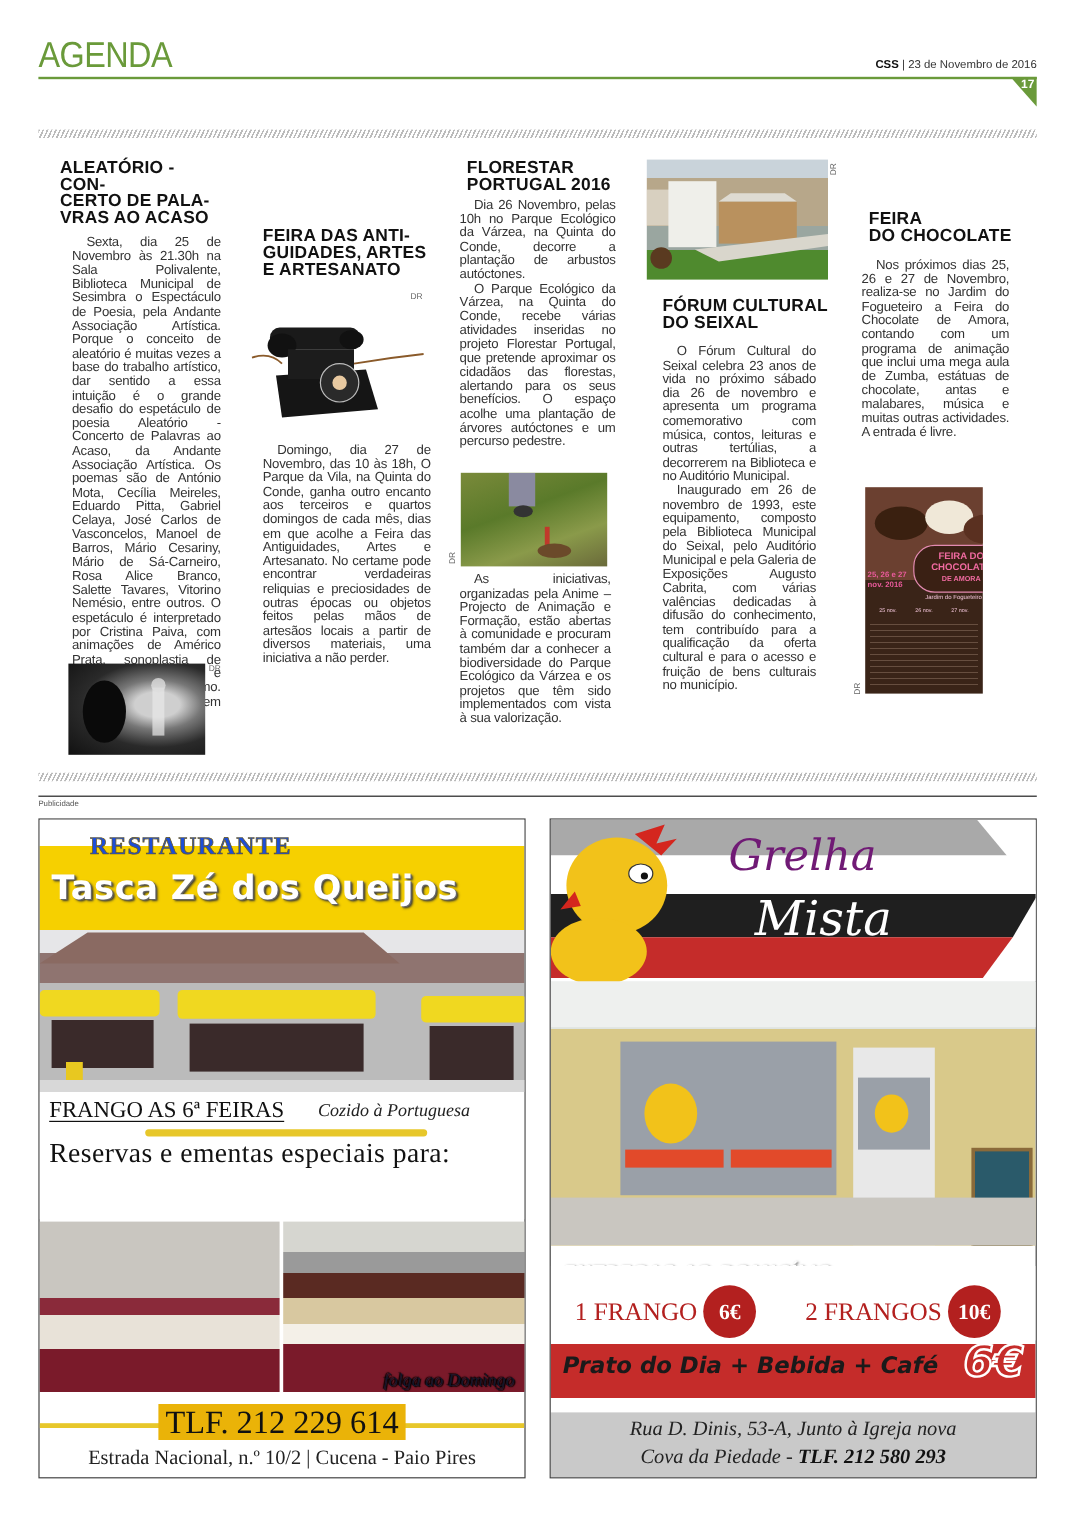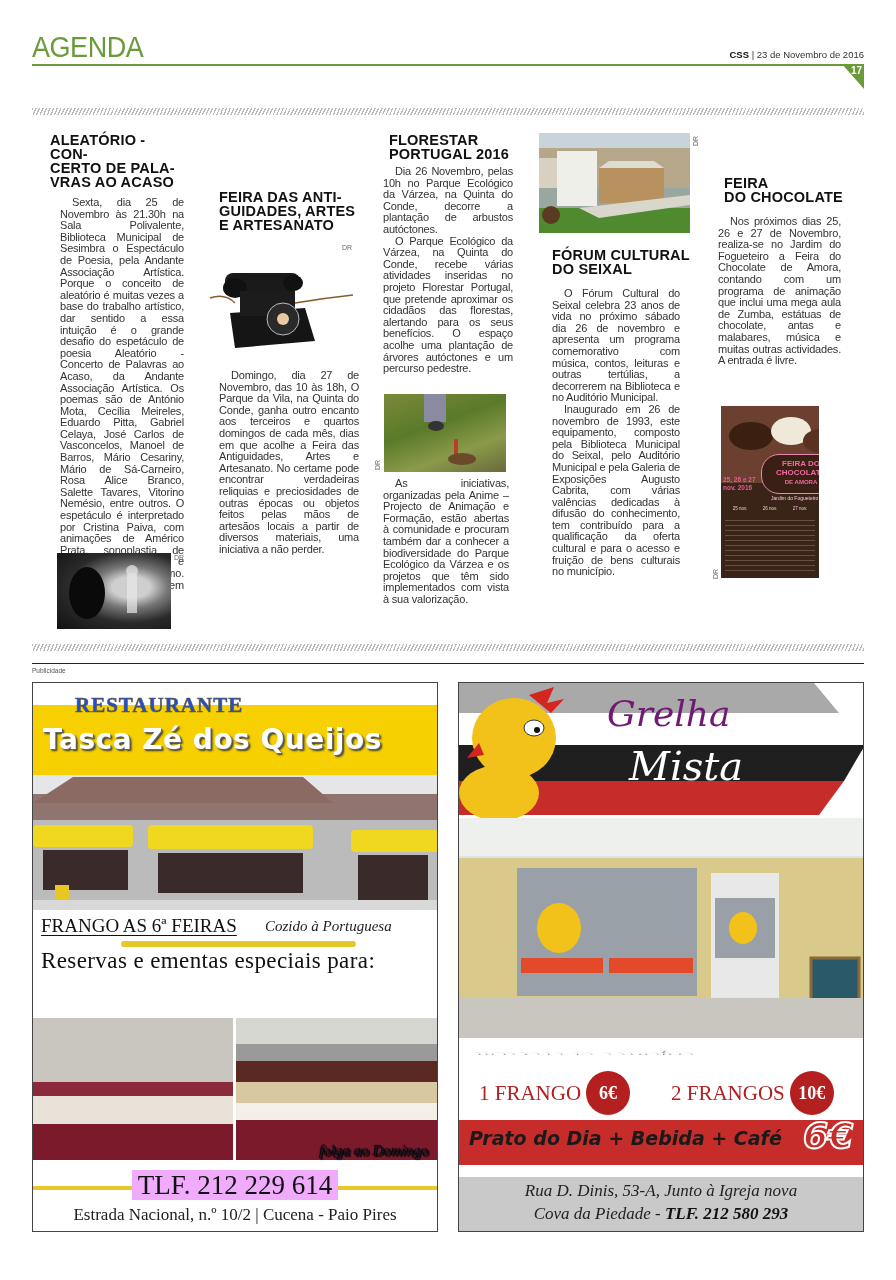--- a/index.html
+++ b/index.html
@@ -41,21 +41,21 @@
   .ad1 .white-mid { position: absolute; left: 0; right: 0; top: 227px; height: 106px; background: #fff; }
   .ad1 .todas { position: absolute; left: 8px; top: 232px; font-family: "Liberation Serif", serif; font-size: 19px; color: #111; text-decoration: underline; text-underline-offset: 3px; }
   .ad1 .cozido { position: absolute; left: 232px; top: 235px; font-family: "Liberation Serif", serif; font-style: italic; font-size: 15px; color: #222; }
   .ad1 .yellowbar { position: absolute; left: 88px; top: 258px; width: 235px; height: 6px; background: #e7c72a; border-radius: 3px; }
   .ad1 .reservas { position: absolute; left: 8px; top: 265px; font-family: "Liberation Serif", serif; font-size: 23px; color: #111; letter-spacing: 0.4px; }
   .ad1 .festas { position: absolute; left: 0; right: 0; top: 293px; text-align: center; font-family: "Liberation Serif", serif; font-style: italic; font-size: 15px; color: #222; }
   .ad1 .interior { position: absolute; top: 335px; height: 142px; }
   .ad1 .folga { position: absolute; right: 8px; top: 460px; font-family: "Liberation Serif", serif; font-style: italic; font-size: 15px; color: #0f172a; text-shadow: 1px 1px 1px #000, -1px -1px 1px #000; }
   .ad1 .tlf-line { position: absolute; left: 0; right: 0; top: 503px; height: 4px; background: #e7c72a; }
   .ad1 .tlf { position: absolute; left: 0; right: 0; top: 487px; text-align: center; }
-  .ad1 .tlf span { background: #f0abfc; padding: 0 6px; font-family: "Liberation Serif", serif; font-size: 27px; color: #111; }
+  .ad1 .tlf span { background: #eab308; padding: 0 6px; font-family: "Liberation Serif", serif; font-size: 27px; color: #111; }
   .ad1 .address { position: absolute; left: 0; right: 0; top: 522px; text-align: center; font-family: "Liberation Serif", serif; font-size: 17px; color: #222; }
 
   
   .ad2 { left: 458px; top: 682px; width: 406px; height: 550px; }
   .ad2 .sign { position: absolute; left: 0; right: 0; top: 0; height: 135px; }
   .ad2 .grelha { position: absolute; left: 148px; top: 10px; font-family: "DejaVu Serif", serif; font-style: italic; font-size: 36px; color: #701a75; }
   .ad2 .mista { position: absolute; left: 170px; top: 60px; font-family: "DejaVu Serif", serif; font-style: italic; font-size: 40px; color: #fff; text-align: right; }
   .ad2 .shopfront { position: absolute; left: 0; right: 0; top: 135px; height: 220px; background: linear-gradient(#dfe4e0 0 18%, #d9c98a 18% 100%); }
   .ad2 .entregas { position: absolute; left: 10px; top: 340px; font-family: "DejaVu Sans", sans-serif; font-style: italic; font-weight: bold; font-size: 15px; color: #fff; letter-spacing: 0.5px; text-shadow: 1px 1px 2px #333; margin-top: 28px; }
   .ad2 .offers { position: absolute; left: 0; right: 0; top: 372px; height: 62px; background: #fff; }

